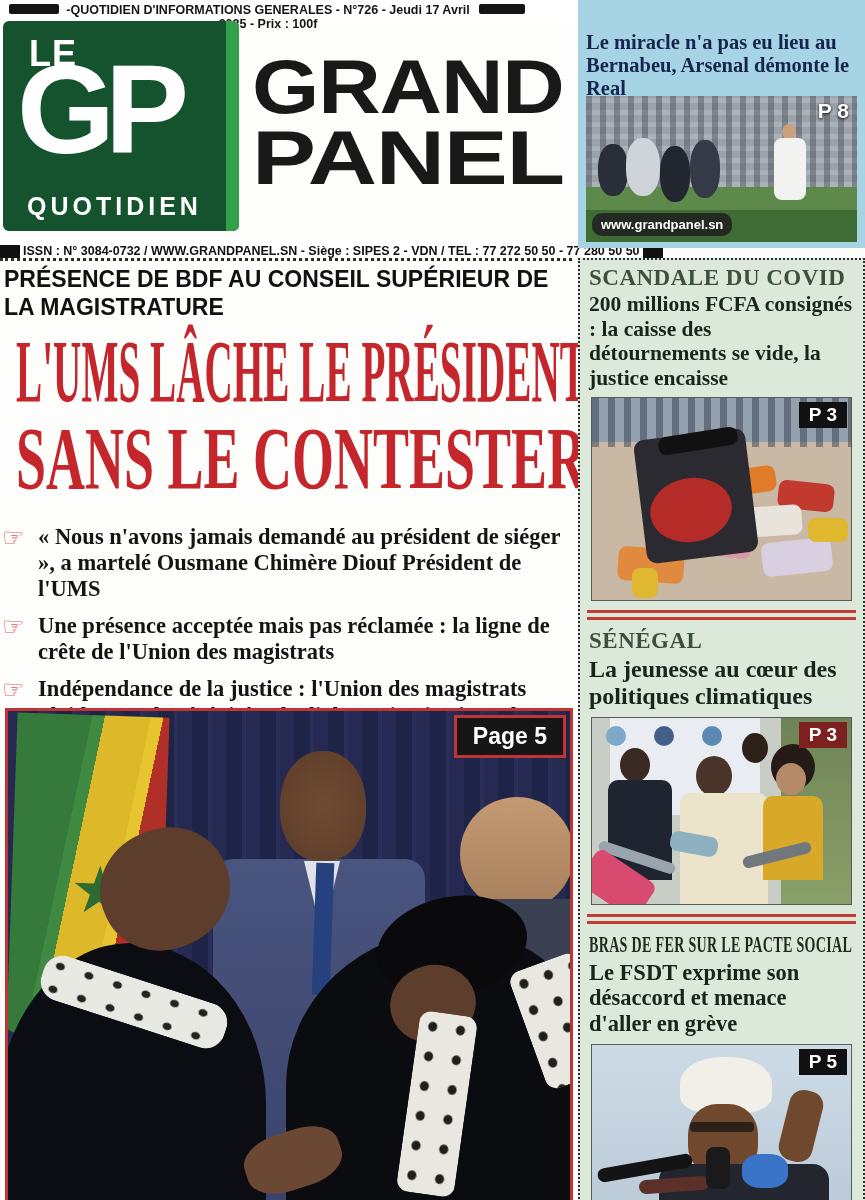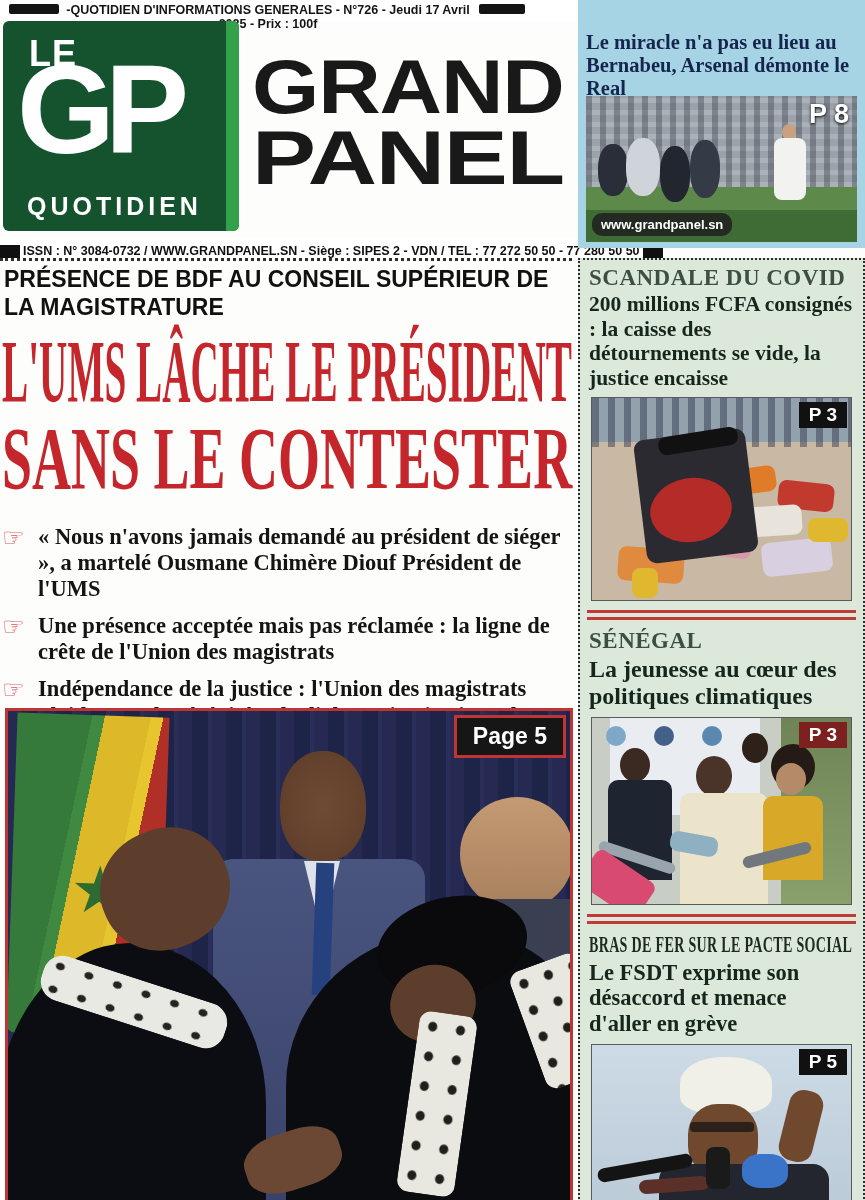--- a/index.html
+++ b/index.html
@@ -24,21 +24,21 @@
   .mast-line{font-weight:bold;font-size:76px;line-height:0.93;letter-spacing:-1px;}
   .fit-x{display:inline-block;white-space:nowrap;transform-origin:left top;}
 
   .issn-bar{position:absolute;left:0;top:238px;width:576px;height:20px;display:flex;align-items:flex-end;background:#fff;}
   .issn-block{width:20px;height:13px;background:#101010;flex:0 0 auto;}
   .issn-text{flex:1;font-weight:bold;font-size:12.5px;color:#101010;white-space:nowrap;padding:0 3px;}
 
   
   .rule-dotted{position:absolute;left:0;top:258px;width:572px;border-top:3px dotted #2e2e2e;}
   .kicker{position:absolute;left:4px;top:265px;width:562px;font-weight:bold;font-size:23px;line-height:1.22;color:#111;}
-  .headline{position:absolute;left:2px;top:328px;width:570px;color:#c5262c;
+  .headline{position:absolute;left:16px;top:328px;width:570px;color:#c5262c;
             font-family:"Liberation Serif",serif;font-weight:bold;}
   .headline .hl{font-size:88px;line-height:0.99;}
   .bullets{position:absolute;left:2px;top:524px;width:570px;list-style:none;margin:0;padding:0;}
   .bullets li{display:flex;gap:10px;margin-bottom:11px;}
   .bullet-ico{flex:0 0 26px;color:#d4575b;font-size:25px;line-height:1.1;font-family:"DejaVu Sans",sans-serif;}
   .bullet-txt{font-family:"Liberation Serif",serif;font-weight:bold;font-size:22.5px;line-height:1.16;color:#141414;}
 
   
   .main-photo{position:absolute;left:5px;top:708px;width:562px;height:492px;border:3px solid #c03434;
               background:repeating-linear-gradient(90deg,#262a52 0 14px,#1e2348 14px 30px,#2a2f5a 30px 34px);overflow:hidden;}
@@ -82,21 +82,21 @@
   .champions{position:absolute;left:578px;top:0;width:287px;height:248px;background:#a7d4e5;
              font-family:"Liberation Serif",serif;color:#15254e;}
   .champ-title{position:absolute;left:8px;top:2px;font-weight:bold;font-size:24px;}
   .champ-headline{position:absolute;left:8px;top:31px;width:273px;font-weight:bold;font-size:20.5px;line-height:1.12;}
   .champ-photo{position:absolute;left:8px;top:96px;width:271px;height:146px;overflow:hidden;
                background:linear-gradient(180deg,#9aa2aa 0 62%,#5d8a4a 62% 78%,#3f6b35 78% 100%);}
   .champ-crowd{position:absolute;left:0;top:0;width:100%;height:62%;
                background:repeating-linear-gradient(90deg,rgba(55,58,70,.38) 0 6px,transparent 6px 14px),
                           repeating-linear-gradient(0deg,rgba(255,255,255,.16) 0 5px,transparent 5px 12px);}
   .blob{position:absolute;border-radius:45%;}
-  .champ-p8{position:absolute;top:3px;right:8px;color:#fff;font-weight:bold;font-size:27px;
+  .champ-p8{position:absolute;top:3px;right:8px;color:#fff;font-weight:bold;font-size:21px;
             font-family:"Liberation Sans",sans-serif;text-shadow:0 1px 3px #000;}
   .watermark{position:absolute;left:6px;bottom:6px;background:rgba(30,30,30,.85);border-radius:10px;
              padding:4px 9px;color:#fff;font-weight:bold;font-size:13px;font-family:"Liberation Sans",sans-serif;}
 
   
   .green-panel{position:absolute;left:578px;top:258px;width:283px;height:940px;background:#dce8da;
                border:2px dotted #2b2b2b;font-family:"Liberation Serif",serif;}
   .sec{padding:5px 9px 2px;}
   .sec-title{font-weight:bold;font-size:23px;color:#3c503f;letter-spacing:.5px;line-height:1.1;}
   .sec-headline{font-weight:bold;font-size:21.5px;line-height:1.14;color:#15261c;margin-top:2px;}

